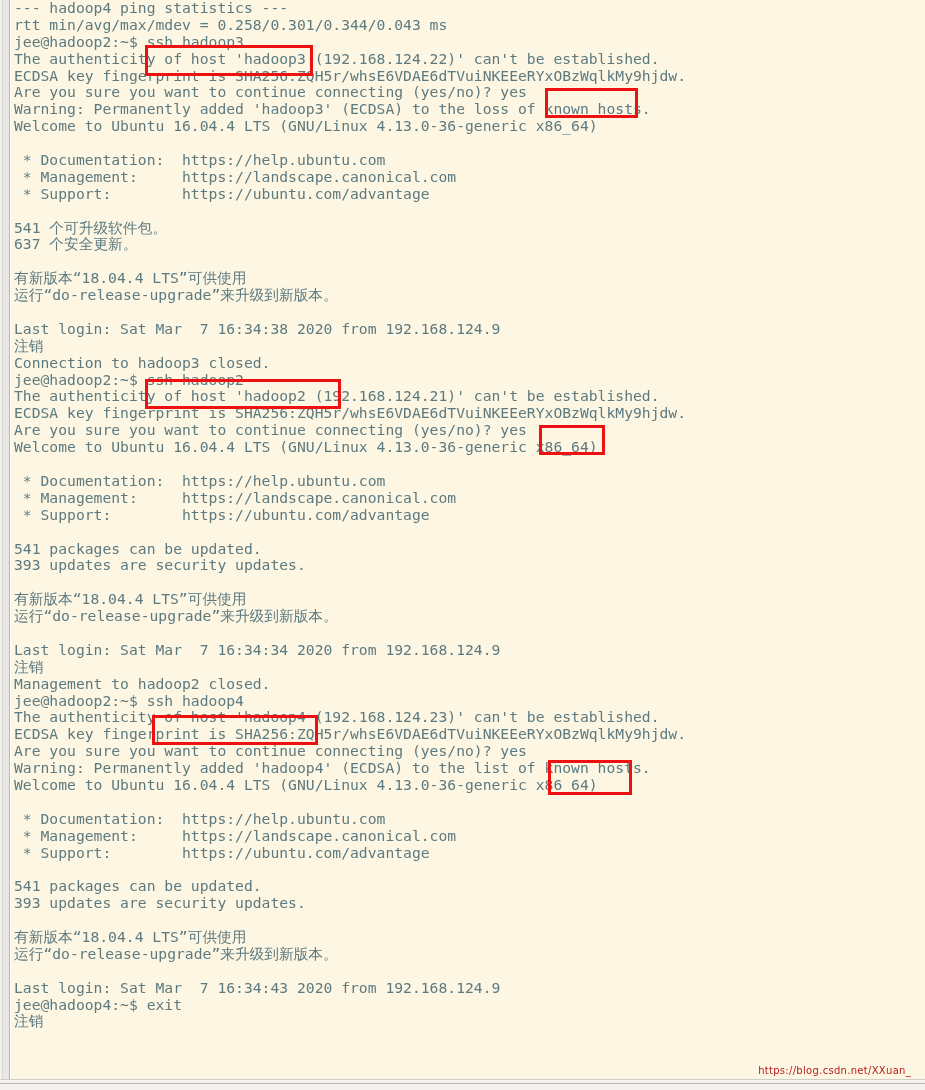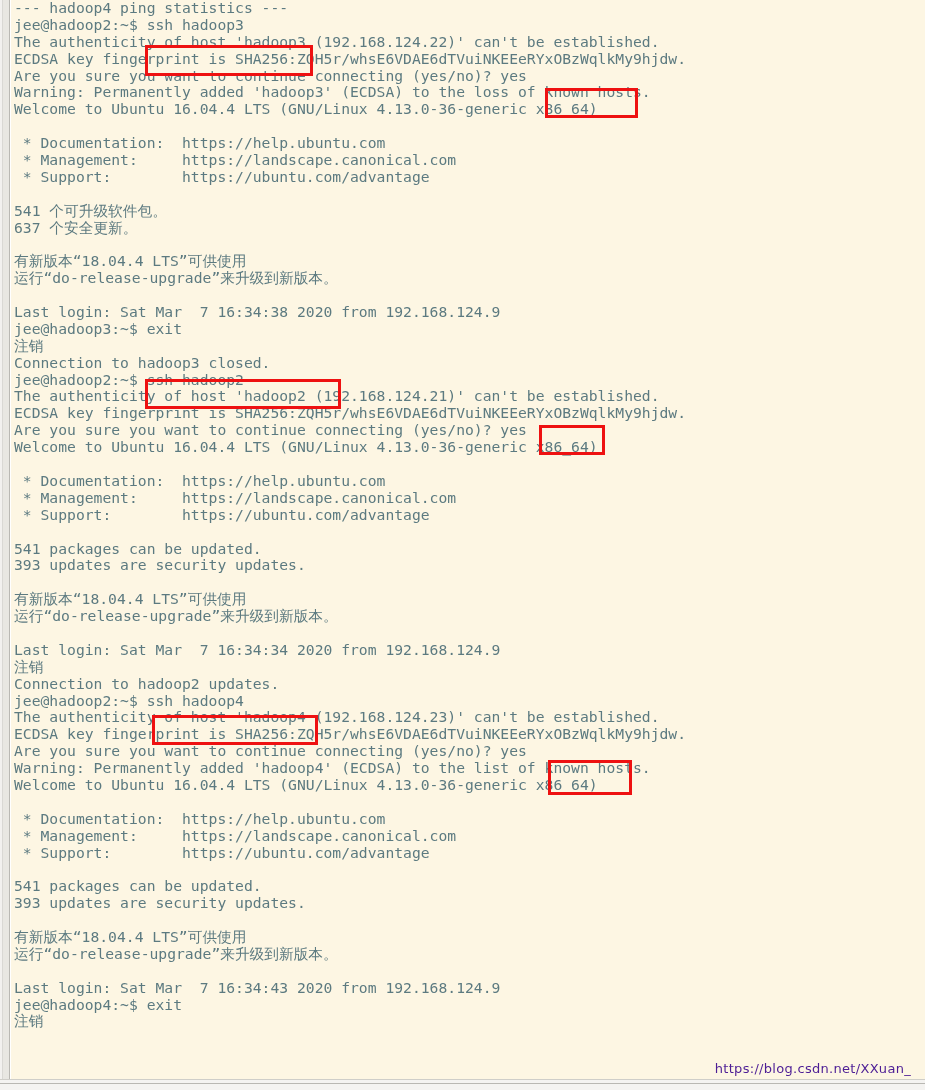--- a/index.html
+++ b/index.html
@@ -98,78 +98,78 @@
     pointer-events: none;
     background: transparent;
   }
 
   
   #watermark {
     position: absolute;
     right: 14px;
     bottom: 14px;
     font-family: "DejaVu Sans", "Liberation Sans", sans-serif;
-    font-size: 13px;
-    color: #4c1d95;
+    font-size: 10px;
+    color: #b91c1c;
     letter-spacing: 0.3px;
     white-space: pre;
   }
 </style>
 </head>
 <body>
 
 <div id="terminal-window">
 
   <div id="scrollbar-track">
     <div id="scrollbar-thumb"></div>
   </div>
 
   <div id="screen">
 
   <div class="line">--- hadoop4 ping statistics ---</div>
+      <div class="line">rtt min/avg/max/mdev = 0.258/0.301/0.344/0.043 ms</div>
       <div class="line">jee@hadoop2:~$ ssh hadoop3</div>
       <div class="line">The authenticity of host 'hadoop3 (192.168.124.22)' can't be established.</div>
       <div class="line">ECDSA key fingerprint is SHA256:ZQH5r/whsE6VDAE6dTVuiNKEEeRYxOBzWqlkMy9hjdw.</div>
       <div class="line">Are you sure you want to continue connecting (yes/no)? yes</div>
       <div class="line">Warning: Permanently added 'hadoop3' (ECDSA) to the loss of known hosts.</div>
       <div class="line">Welcome to Ubuntu 16.04.4 LTS (GNU/Linux 4.13.0-36-generic x86_64)</div>
       <div class="line blank"></div>
       <div class="line"> * Documentation:  https://help.ubuntu.com</div>
       <div class="line"> * Management:     https://landscape.canonical.com</div>
       <div class="line"> * Support:        https://ubuntu.com/advantage</div>
       <div class="line blank"></div>
       <div class="line">541 个可升级软件包。</div>
       <div class="line">637 个安全更新。</div>
       <div class="line blank"></div>
       <div class="line">有新版本“18.04.4 LTS”可供使用</div>
       <div class="line">运行“do-release-upgrade”来升级到新版本。</div>
       <div class="line blank"></div>
       <div class="line">Last login: Sat Mar  7 16:34:38 2020 from 192.168.124.9</div>
-      <div class="line">jee@hadoop3:~$ exit</div>
       <div class="line">注销</div>
       <div class="line">Connection to hadoop3 closed.</div>
       <div class="line">jee@hadoop2:~$ ssh hadoop2</div>
       <div class="line">The authenticity of host 'hadoop2 (192.168.124.21)' can't be established.</div>
       <div class="line">ECDSA key fingerprint is SHA256:ZQH5r/whsE6VDAE6dTVuiNKEEeRYxOBzWqlkMy9hjdw.</div>
       <div class="line">Are you sure you want to continue connecting (yes/no)? yes</div>
       <div class="line">Welcome to Ubuntu 16.04.4 LTS (GNU/Linux 4.13.0-36-generic x86_64)</div>
       <div class="line blank"></div>
       <div class="line"> * Documentation:  https://help.ubuntu.com</div>
       <div class="line"> * Management:     https://landscape.canonical.com</div>
       <div class="line"> * Support:        https://ubuntu.com/advantage</div>
       <div class="line blank"></div>
       <div class="line">541 packages can be updated.</div>
       <div class="line">393 updates are security updates.</div>
       <div class="line blank"></div>
       <div class="line">有新版本“18.04.4 LTS”可供使用</div>
       <div class="line">运行“do-release-upgrade”来升级到新版本。</div>
       <div class="line blank"></div>
       <div class="line">Last login: Sat Mar  7 16:34:34 2020 from 192.168.124.9</div>
       <div class="line">注销</div>
-      <div class="line">Connection to hadoop2 updates.</div>
+      <div class="line">Management to hadoop2 closed.</div>
       <div class="line">jee@hadoop2:~$ ssh hadoop4</div>
       <div class="line">The authenticity of host 'hadoop4 (192.168.124.23)' can't be established.</div>
       <div class="line">ECDSA key fingerprint is SHA256:ZQH5r/whsE6VDAE6dTVuiNKEEeRYxOBzWqlkMy9hjdw.</div>
       <div class="line">Are you sure you want to continue connecting (yes/no)? yes</div>
       <div class="line">Warning: Permanently added 'hadoop4' (ECDSA) to the list of known hosts.</div>
       <div class="line">Welcome to Ubuntu 16.04.4 LTS (GNU/Linux 4.13.0-36-generic x86_64)</div>
       <div class="line blank"></div>
       <div class="line"> * Documentation:  https://help.ubuntu.com</div>
       <div class="line"> * Management:     https://landscape.canonical.com</div>
       <div class="line"> * Support:        https://ubuntu.com/advantage</div>

